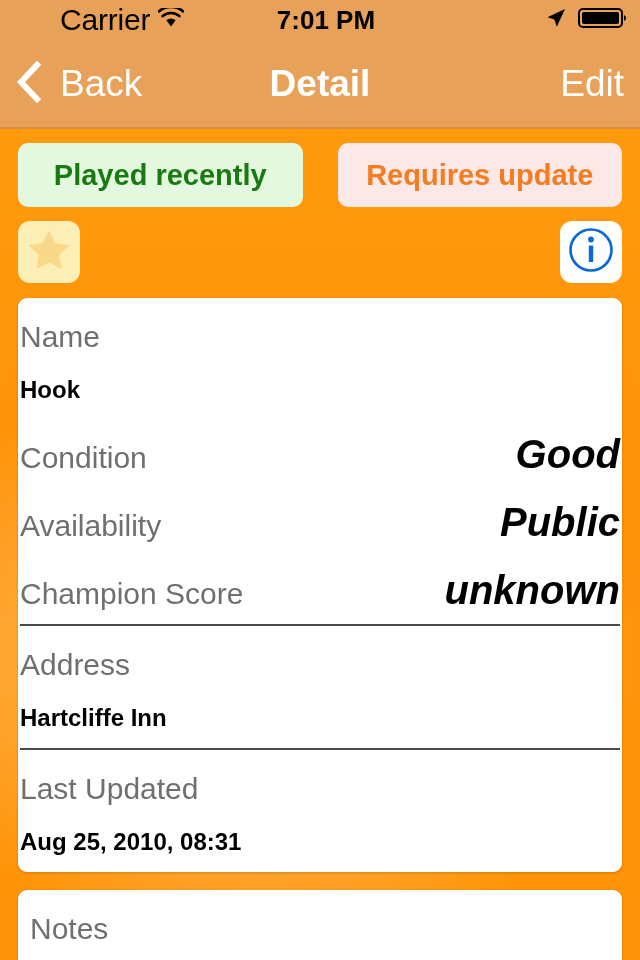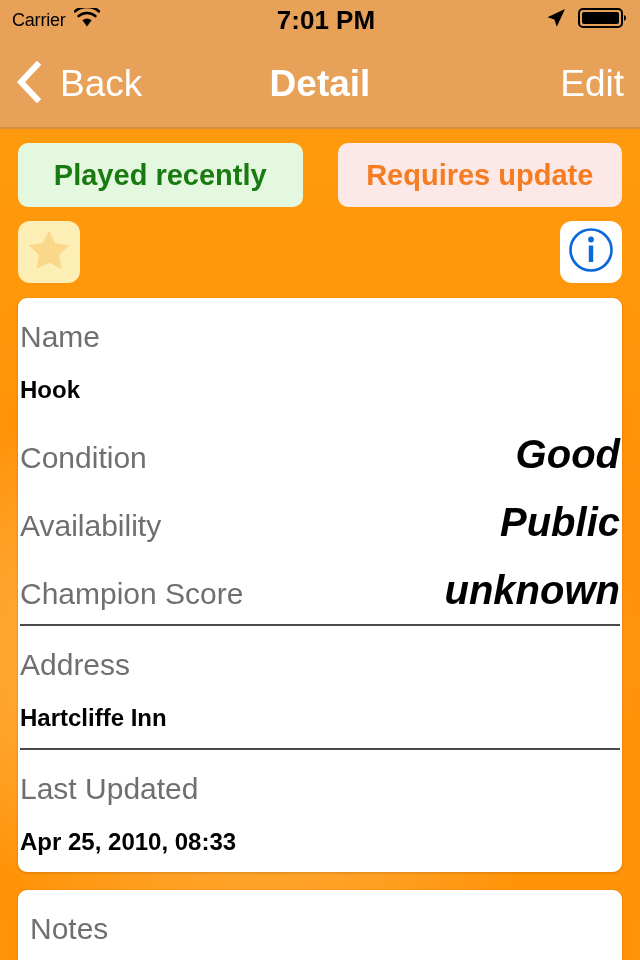--- a/index.html
+++ b/index.html
@@ -31,23 +31,24 @@
     padding: 0 12px;
     box-sizing: border-box;
     color: #000;
   }
   .sb-left {
     display: flex;
     align-items: center;
     gap: 8px;
   }
   .sb-carrier {
-    font-size: 18px;
+    font-size: 30px;
     letter-spacing: -0.2px;
     line-height: 1;
+    margin-left: 48px;
   }
   .sb-center {
     position: absolute;
     left: 12px;
     right: 0;
     text-align: center;
     font-size: 26px;
     font-weight: bold;
     line-height: 1;
     pointer-events: none;
@@ -318,21 +319,21 @@
 
       <div class="row-stack">
         <div class="field-label">Address</div>
         <div class="field-value">Hartcliffe Inn</div>
       </div>
 
       <div class="divider"></div>
 
       <div class="row-stack">
         <div class="field-label">Last Updated</div>
-        <div class="field-value">Apr 25, 2010, 08:33</div>
+        <div class="field-value">Aug 25, 2010, 08:31</div>
       </div>
 
     </div>
 
     <div class="card" id="notes-card">
       <div class="notes-label">Notes</div>
       <div class="notes-body">Courtesy of PinFormer</div>
     </div>
 
   </div>

